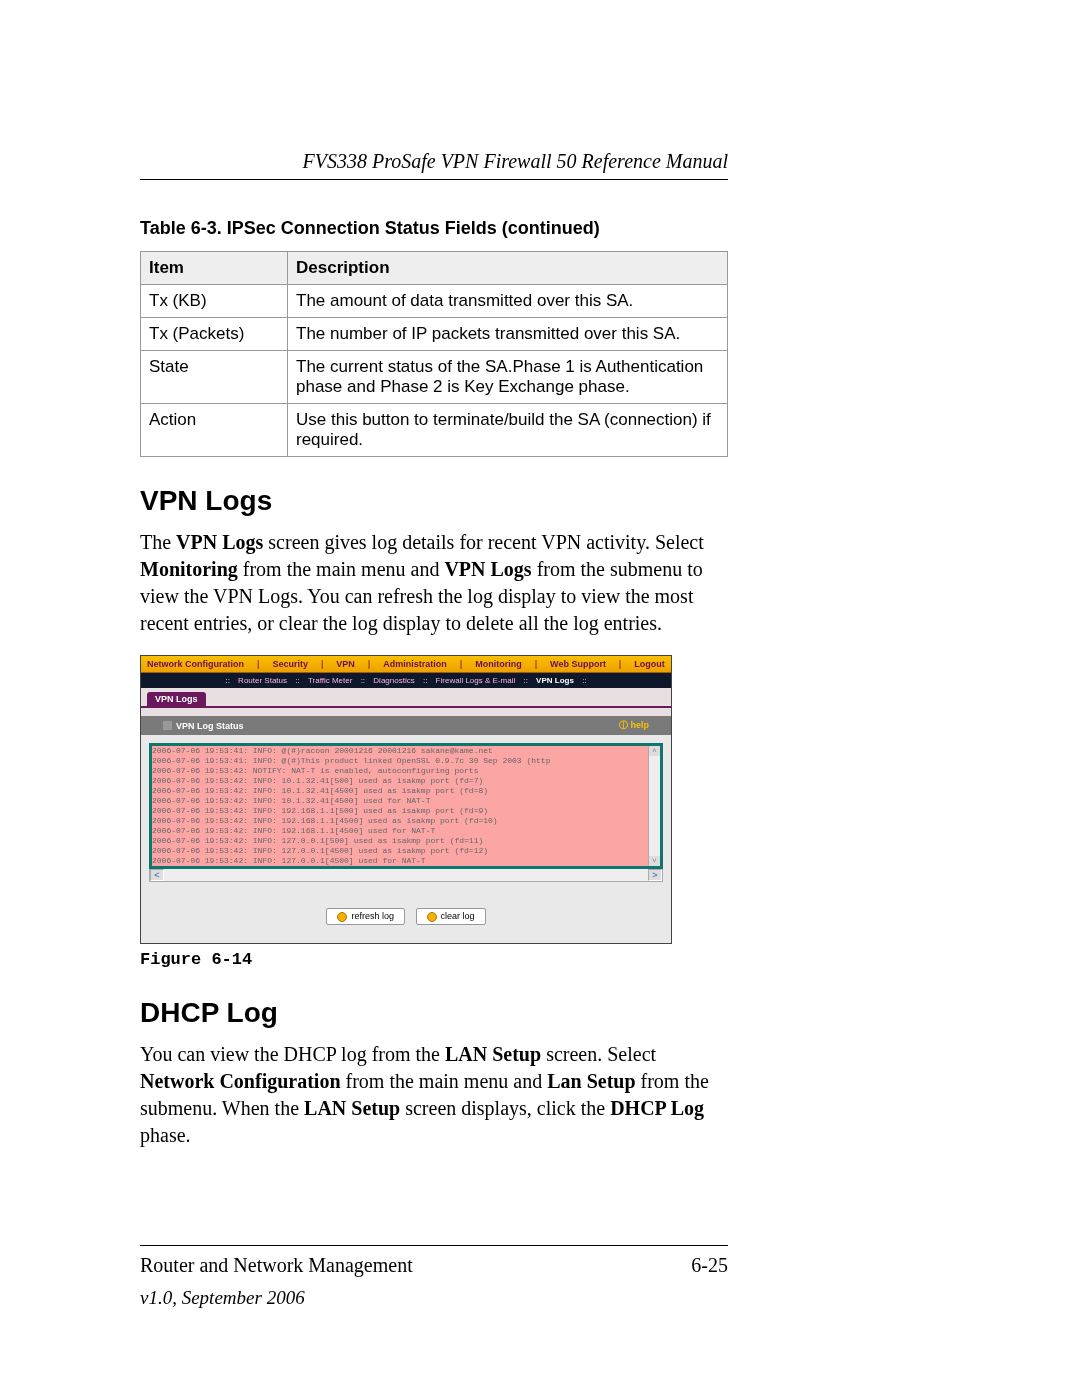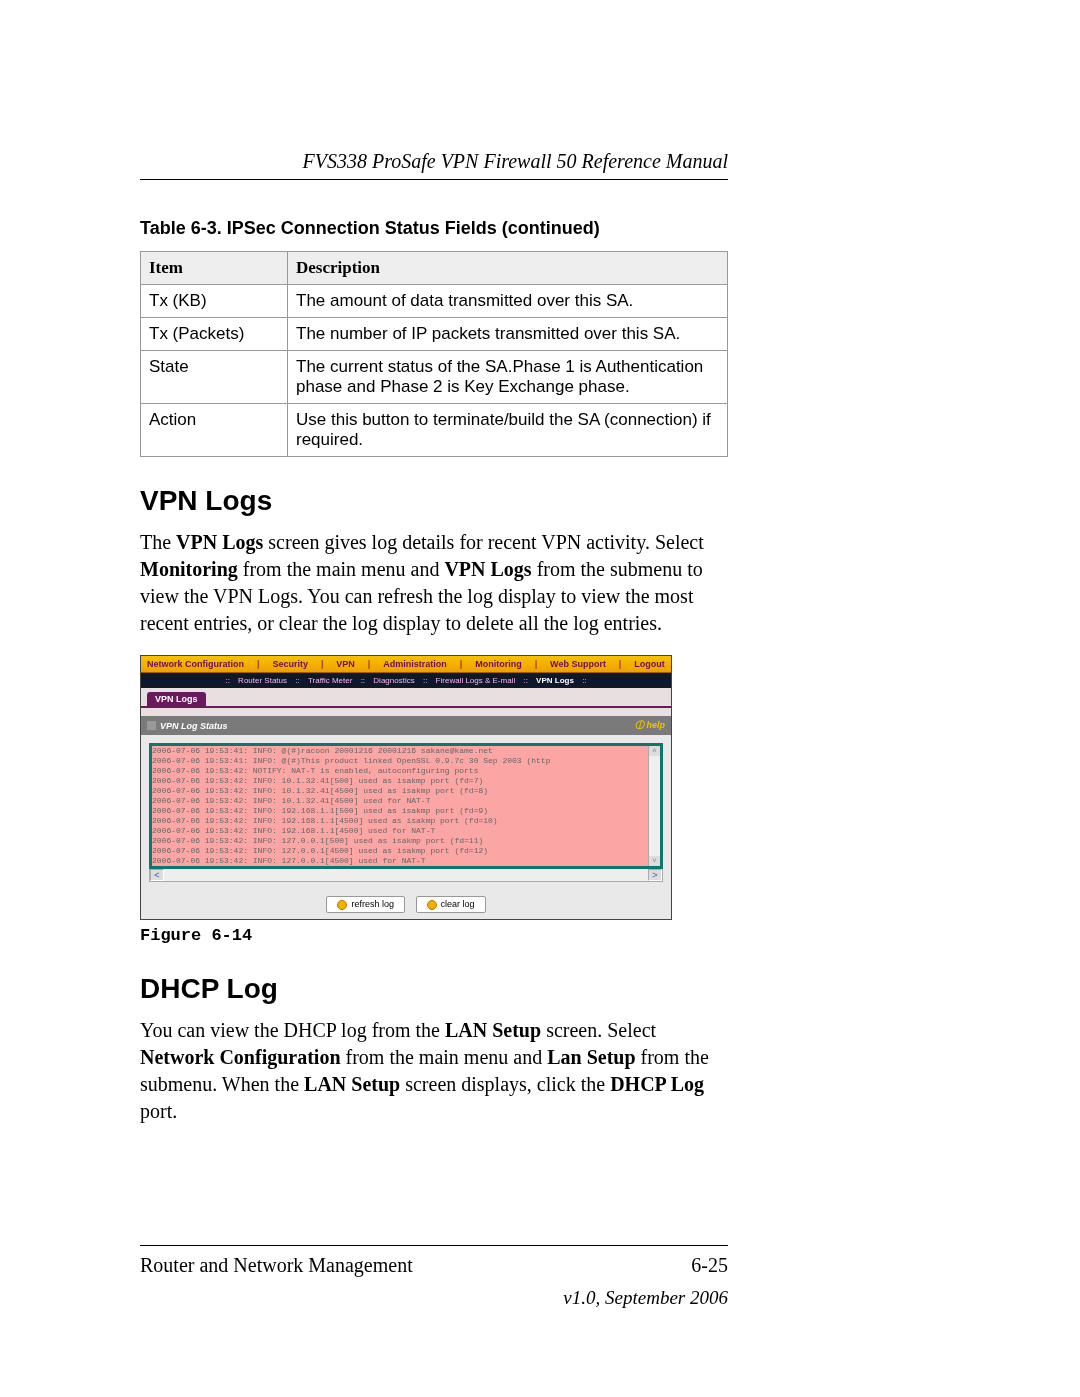--- a/index.html
+++ b/index.html
@@ -40,21 +40,20 @@
   table.status-table th,
   table.status-table td {
     border: 1px solid #999;
     padding: 6px 8px;
     text-align: left;
     vertical-align: top;
   }
   table.status-table th {
     background: #eee;
     font-weight: bold;
-    font-family: Liberation Serif, serif;
   }
   table.status-table td:first-child,
   table.status-table th:first-child {
     width: 130px;
   }
   h2.section {
     font-family: Arial, Helvetica, sans-serif;
     font-weight: bold;
     font-size: 28px;
     margin: 28px 0 12px 0;
@@ -117,25 +116,24 @@
     background:#6a1a5c;
     color:#fff;
     font-weight:bold;
     padding:2px 8px;
     border-radius:3px 3px 0 0;
   }
   .app .panel-head {
     background:#7a7a7a;
     color:#fff;
     font-weight:bold;
-    padding:3px 6px;
+    padding:3px 22px;
     display:flex;
     justify-content:space-between;
     align-items:center;
-    font-style:italic;
   }
   .app .panel-head .help { color:#f5c000; }
   .app .panel-body {
     background:#e9e9e9;
     padding:8px;
   }
   .app .logbox {
     background:#fca5a5;
     border:3px solid #0f766e;
     font-family: "Courier New", monospace;
@@ -178,42 +176,42 @@
   .app .btnbar {
     text-align:center;
     padding:6px;
     background:#e9e9e9;
   }
   .app .btn {
     display:inline-block;
     border:1px solid #999;
     background:#fff;
     padding:2px 10px;
-    margin:0 4px;
+    margin:12px 4px;
     border-radius:2px;
     font-size:9px;
   }
   .app .btn .dot {
     display:inline-block; width:8px; height:8px; border-radius:50%;
     background:#f5b000; vertical-align:middle; margin-right:4px;
     border:1px solid #b07800;
   }
 
   
   .footer {
     position:absolute;
     left:140px; right:140px;
     bottom:88px;
   }
   .footer .hr { border-top:1px solid #000; margin-bottom:8px; }
   .footer .row {
     display:flex; justify-content:space-between; font-size:20px;
   }
   .footer .version {
-    text-align:right; font-style:italic; font-size:19px; margin-top:10px;
+    text-align:left; font-style:italic; font-size:19px; margin-top:10px;
   }
 </style>
 </head>
 <body>
 
 <div class="page">
 
   <div class="doc-title">FVS338 ProSafe VPN Firewall 50 Reference Manual</div>
   <div class="top-rule"></div>
 
@@ -327,21 +325,21 @@
         <span class="btn">
           <span class="dot"></span><span>clear log</span>
         </span>
       </div>
     </div>
     <div class="figure-label">Figure 6-14</div>
   </div>
 
   <h2 class="section">DHCP Log</h2>
   <p class="body">
-    <span>You can view the DHCP log from the </span><b>LAN Setup</b><span> screen. Select </span><b>Network Configuration</b><span> from the main menu and </span><b>Lan Setup</b><span> from the submenu. When the </span><b>LAN Setup</b><span> screen displays, click the </span><b>DHCP Log</b><span> port.</span>
+    <span>You can view the DHCP log from the </span><b>LAN Setup</b><span> screen. Select </span><b>Network Configuration</b><span> from the main menu and </span><b>Lan Setup</b><span> from the submenu. When the </span><b>LAN Setup</b><span> screen displays, click the </span><b>DHCP Log</b><span> phase.</span>
   </p>
 
   <div class="footer">
     <div class="hr"></div>
     <div class="row">
       <span>Router and Network Management</span>
       <span>6-25</span>
     </div>
     <div class="version">v1.0, September 2006</div>
   </div>

